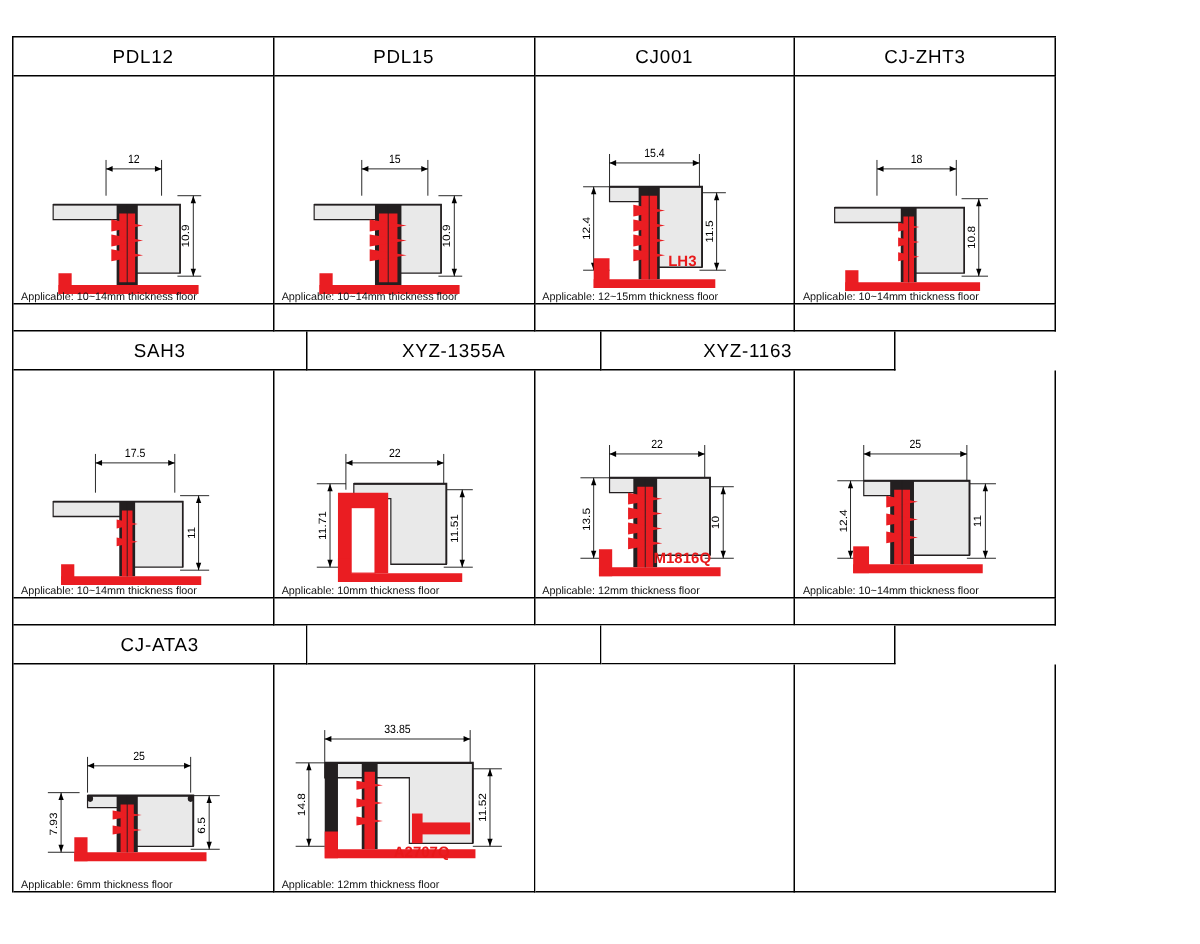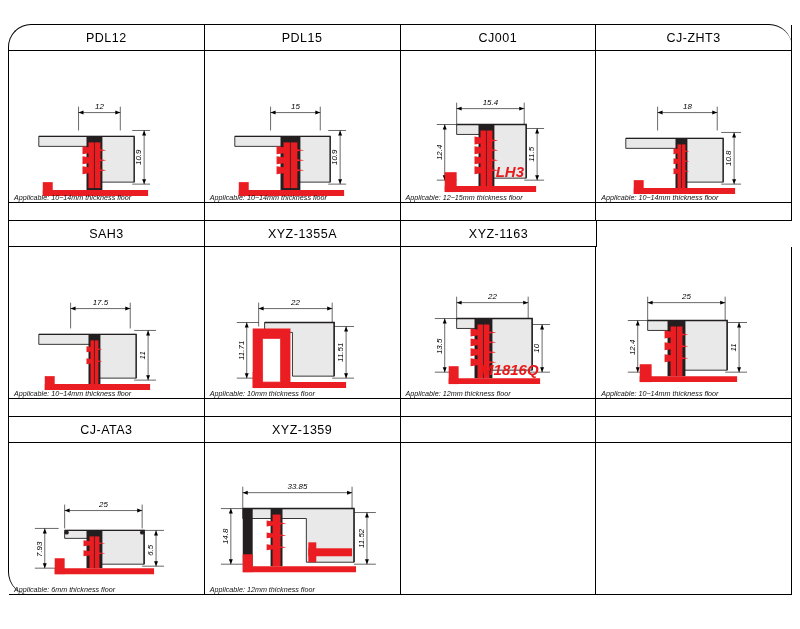--- a/index.html
+++ b/index.html
@@ -12,25 +12,24 @@
     position: relative;
     width: 800px;
     height: 629px;
     background: #ffffff;
     overflow: hidden;
   }
   .grid {
     position: absolute;
     left: 8px;
     top: 24px;
-    width: 784px;
+    width: 696px;
     border-left: 1px solid #000;
     border-top: 1px solid #000;
     box-sizing: border-box;
-    border-radius: 23px;
   }
   .row {
     display: flex;
   }
   .row.spacer {
     height: 18px;
   }
   .row.spacer .cell {
     border-bottom: 1px solid #000;
   }
@@ -52,42 +51,41 @@
   }
   .title-text {
     font-size: 12.5px;
     color: #000;
     letter-spacing: 0.5px;
     font-weight: 400;
   }
   .fig-cell {
     height: 152px;
     position: relative;
-    font-style: italic;
   }
   .fig-wrap {
     position: absolute;
     inset: 0;
   }
   .fig-wrap svg {
     display: block;
     width: 100%;
     height: 100%;
   }
   .applicable {
     position: absolute;
     left: 5px;
     bottom: 0;
     font-size: 7.2px;
     color: #111;
     white-space: nowrap;
   }
   .sublabel {
     position: absolute;
-    font-size: 15px;
+    font-size: 10px;
     font-weight: bold;
     color: #e8191b;
     white-space: nowrap;
     margin-left: 24px;
   }
   .dimtext {
     font-size: 8px;
     fill: #000;
     font-family: "Liberation Sans", sans-serif;
   }
@@ -417,23 +415,20 @@
       <div class="cell"></div>
       <div class="cell"></div>
       <div class="cell"></div>
       <div class="cell"></div>
     </div>
 
     <div class="row">
       <div class="cell title-cell">
         <span class="title-text">CJ-ATA3</span>
       </div>
-      <div class="cell title-cell">
-        <span class="title-text">XYZ-1359</span>
-      </div>
       <div class="cell title-cell empty"></div>
       <div class="cell title-cell empty"></div>
     </div>
 
     <div class="row">
 
       <div class="cell fig-cell">
         <div class="fig-wrap">
           <svg viewBox="0 0 196 152" preserveAspectRatio="none">
             <line x1="56" y1="62" x2="56" y2="86" stroke="#000" stroke-width="0.6"></line>
@@ -502,20 +497,21 @@
             <path d="M38,124 L152,124 L152,130 L38,130 Z" fill="#ea1d22"></path>
             <path d="M38,112 L48,112 L48,130 L38,130 Z" fill="#ea1d22"></path>
             <path d="M68,72 L76,72 L76,124 L68,124 Z" fill="#ea1d22"></path>
             <path d="M62,78 L82,81 L62,84 Z" fill="#ea1d22"></path>
             <path d="M62,90 L82,93 L62,96 Z" fill="#ea1d22"></path>
             <path d="M62,102 L82,105 L62,108 Z" fill="#ea1d22"></path>
             <rect x="104" y="106" width="44" height="8" fill="#ea1d22"></rect>
             <rect x="104" y="100" width="8" height="20" fill="#ea1d22"></rect>
           </svg>
         </div>
+        <div class="sublabel" style="left:0;right:0;text-align:center;bottom:20px;">A2707Q</div>
         <div class="applicable">Applicable: 12mm thickness floor</div>
       </div>
 
       <div class="cell fig-cell empty"></div>
       <div class="cell fig-cell empty"></div>
     </div>
 
   </div>
 </div>
 

